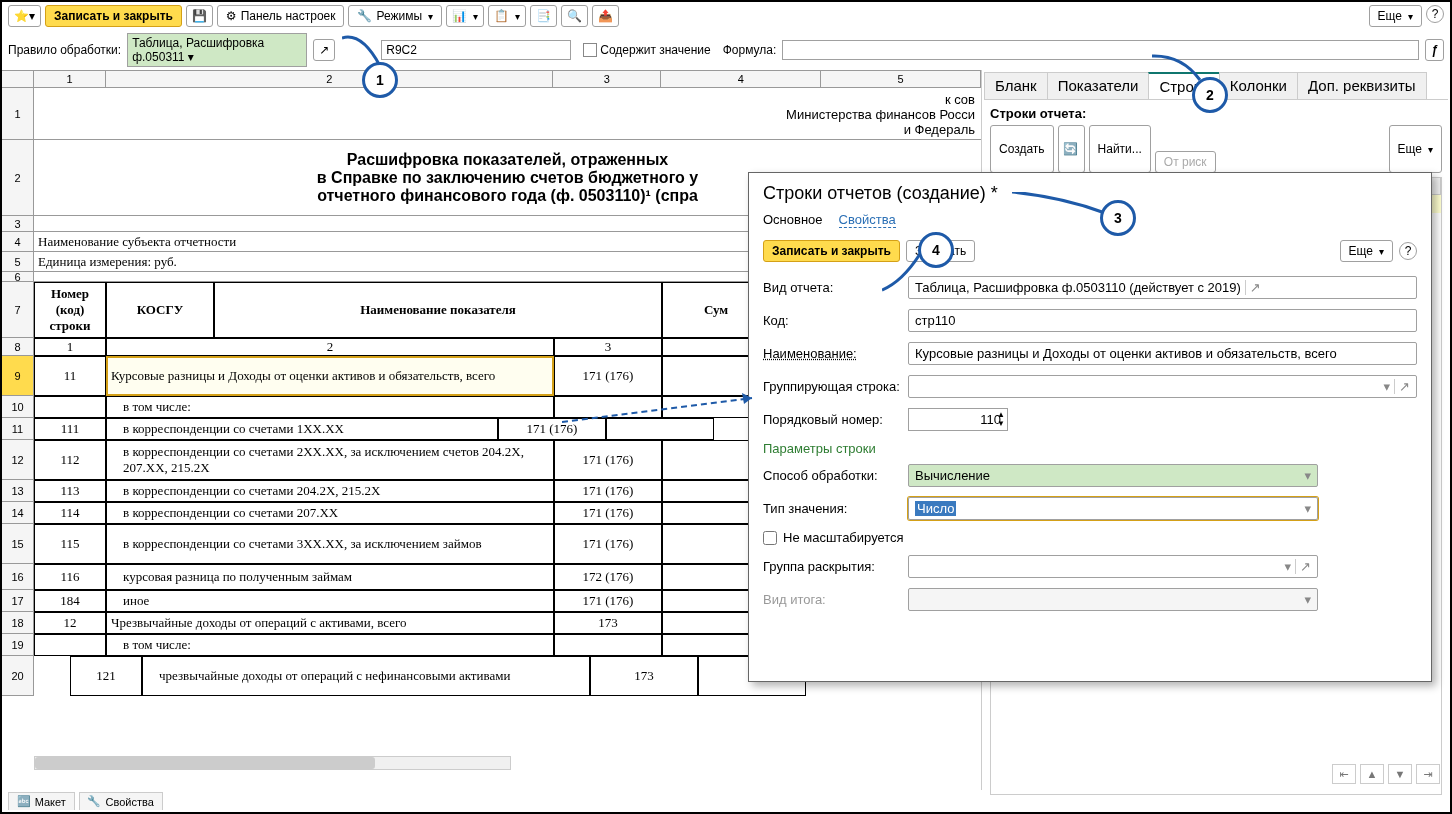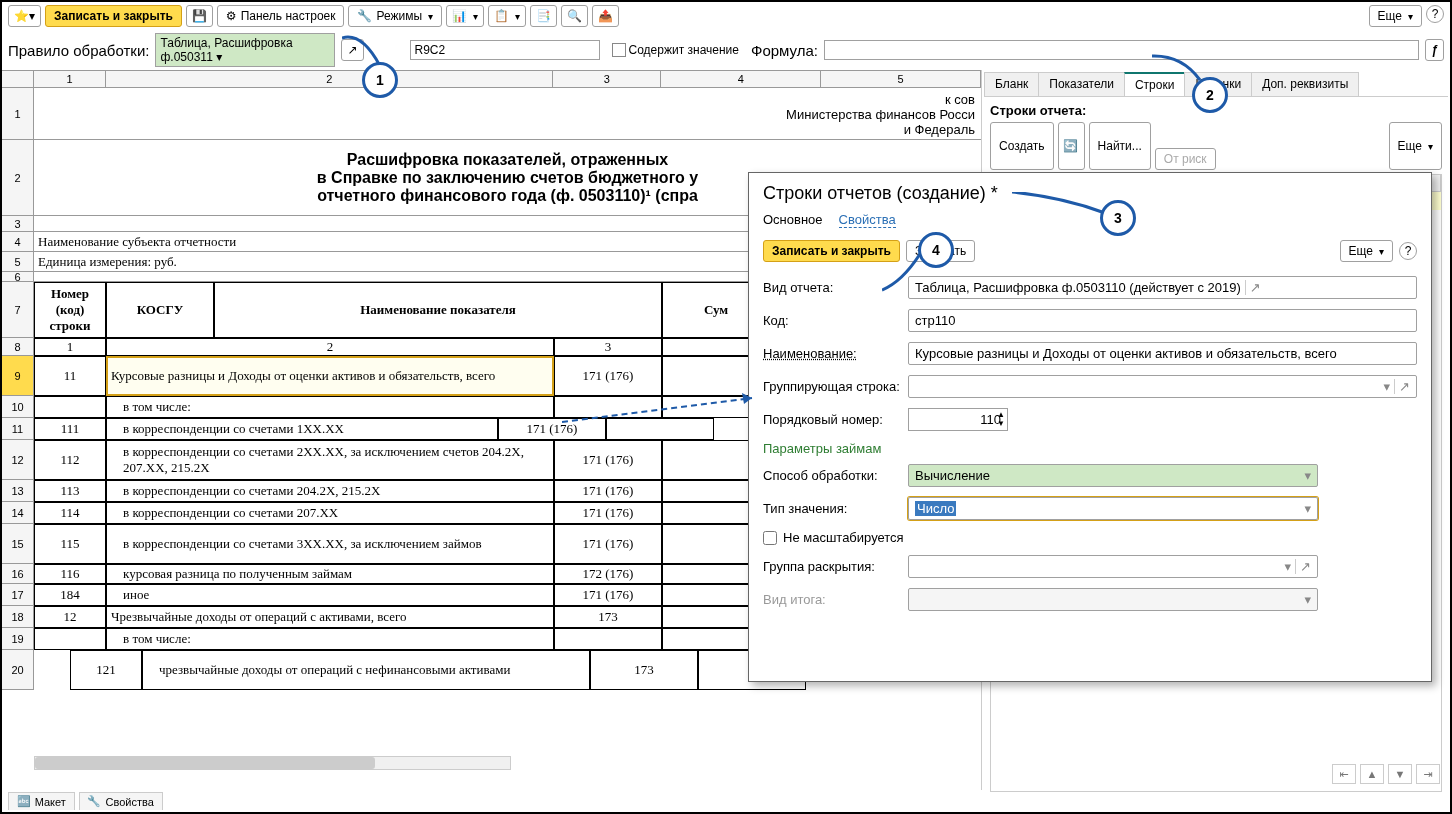--- a/index.html
+++ b/index.html
@@ -5,21 +5,21 @@
 * { box-sizing: border-box; margin: 0; padding: 0; font-family: Arial, sans-serif; }
 body { background: #fff; font-size: 12px; overflow: hidden; width: 1452px; height: 814px; position: relative; border: 2px solid #000; }
 
 .toolbar { display: flex; align-items: center; padding: 3px 6px; gap: 4px; background: #fff; }
 .btn { border: 1px solid #a0a0a0; background: #fff; padding: 3px 8px; font-size: 12px; cursor: pointer; border-radius: 3px; display: inline-flex; align-items: center; gap: 4px; }
 .btn-yellow { background: #ffdb4d; border-color: #d4a017; font-weight: bold; }
 .btn-icon { padding: 3px 5px; }
 .btn-dropdown::after { content: "▾"; margin-left: 2px; font-size: 10px; }
 
 .formula-bar { display: flex; align-items: center; padding: 3px 6px; gap: 6px; background: #fff; }
-.fb-label { font-size: 15px; text-align: right; }
+.fb-label { font-size: 12px; text-align: right; }
 .fb-field { border: 1px solid #a0a0a0; padding: 2px 4px; background: #cfe8c5; font-size: 12px; }
 .fb-input { border: 1px solid #a0a0a0; padding: 2px 4px; font-size: 12px; }
 
 .main-area { display: flex; height: 720px; }
 .sheet-area { width: 980px; overflow: hidden; position: relative; border-right: 1px solid #ccc; }
 .right-panel { flex: 1; padding: 2px; }
 
 .col-headers { display: flex; background: #f5f5f5; border-top: 1px solid #999; border-bottom: 1px solid #999; height: 18px; }
 .col-header { border-right: 1px solid #999; text-align: center; font-size: 11px; line-height: 17px; }
 .row-header { width: 32px; min-width: 32px; background: #f5f5f5; border-right: 1px solid #999; border-bottom: 1px solid #999; text-align: center; font-size: 11px; display: flex; align-items: center; justify-content: center; }
@@ -27,21 +27,21 @@
 .sheet-rows { overflow-y: auto; height: 680px; }
 .sheet-row { display: flex; }
 .cell { border-right: 1px solid #999; border-bottom: 1px solid #999; padding: 2px 4px; font-size: 13px; font-family: 'Times New Roman', serif; display: flex; align-items: center; }
 .cell-center { justify-content: center; text-align: center; }
 .cell-selected { outline: 2px solid #d4a017; outline-offset: -2px; background: #fffef0; }
 .row-header-selected { background: #ffdb4d; }
 
 .doc-title { font-size: 16px; font-weight: bold; text-align: center; }
 
 .tabs { display: flex; border-bottom: 1px solid #ccc; }
-.tab { padding: 4px 10px; border: 1px solid #ccc; border-bottom: none; background: #f0f0f0; font-size: 12px; cursor: pointer; margin-right: -1px; }
+.tab { padding: 4px 10px; border: 1px solid #ccc; border-bottom: none; background: #f0f0f0; font-size: 15px; cursor: pointer; margin-right: -1px; }
 .tab-active { background: #fff; border-top: 2px solid #0f766e; }
 
 .panel-section { padding: 6px; }
 .panel-title { font-weight: bold; font-size: 13px; margin-bottom: 4px; }
 .panel-toolbar { display: flex; gap: 4px; margin-bottom: 4px; }
 
 .tree-header { display: flex; background: #f0f0f0; border: 1px solid #ccc; font-size: 11px; }
 .tree-header > div { padding: 2px 4px; border-right: 1px solid #ccc; }
 .tree-body { border: 1px solid #ccc; border-top: none; height: 600px; }
 .tree-row { display: flex; padding: 2px 4px; background: #ffffd0; align-items: center; gap: 4px; font-size: 12px; }
@@ -242,21 +242,21 @@
       </div>
 
       <div class="sheet-row" style="height:40px;">
         <div class="row-header">15</div>
         <div class="cell cell-center" style="width:72px;border:1px solid #000;">115</div>
         <div class="cell" style="width:448px;border:1px solid #000;padding-left:16px;">в корреспонденции со счетами 3ХХ.ХХ, за исключением займов</div>
         <div class="cell cell-center" style="width:108px;border:1px solid #000;">171 (176)</div>
         <div class="cell" style="width:108px;border:1px solid #000;"></div>
       </div>
 
-      <div class="sheet-row" style="height:20px;">
+      <div class="sheet-row" style="height:26px;">
         <div class="row-header">16</div>
         <div class="cell cell-center" style="width:72px;border:1px solid #000;">116</div>
         <div class="cell" style="width:448px;border:1px solid #000;padding-left:16px;">курсовая разница по полученным займам</div>
         <div class="cell cell-center" style="width:108px;border:1px solid #000;">172 (176)</div>
         <div class="cell" style="width:108px;border:1px solid #000;"></div>
       </div>
 
       <div class="sheet-row" style="height:22px;">
         <div class="row-header">17</div>
         <div class="cell cell-center" style="width:72px;border:1px solid #000;">184</div>
@@ -374,21 +374,21 @@
           <span class="ext">↗</span>
         </div>
     </div>
     <div class="form-row">
       <label>Порядковый номер:</label>
       <div class="num-field"><span>110</span><span class="spin">
             <span>▲</span>
             <span>▼</span>
           </span></div>
     </div>
-    <div class="section-title">Параметры займам</div>
+    <div class="section-title">Параметры строки</div>
     <div class="form-row">
       <label>Способ обработки:</label>
       <div class="field field-green" style="max-width:410px;">
           <span>Вычисление</span>
           <span class="arrow">▾</span>
         </div>
     </div>
     <div class="form-row">
       <label>Тип значения:</label>
       <div class="field field-highlight" style="max-width:410px;">

